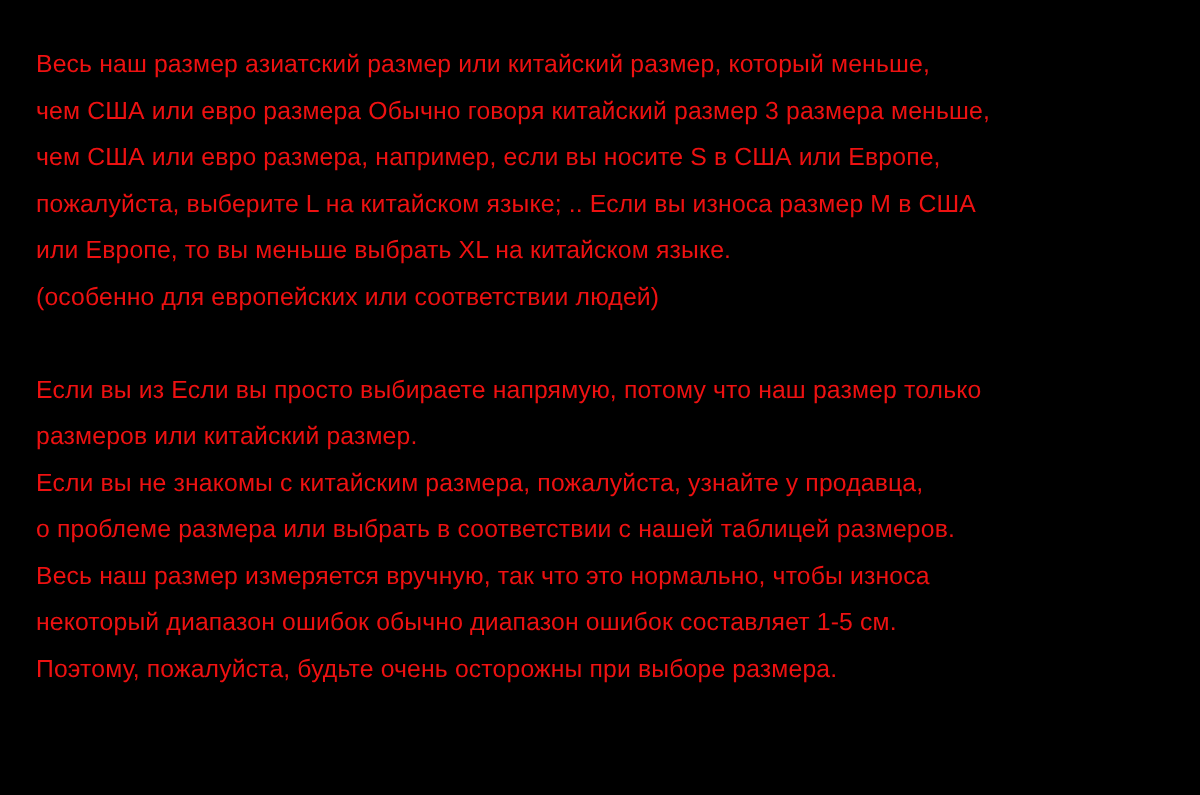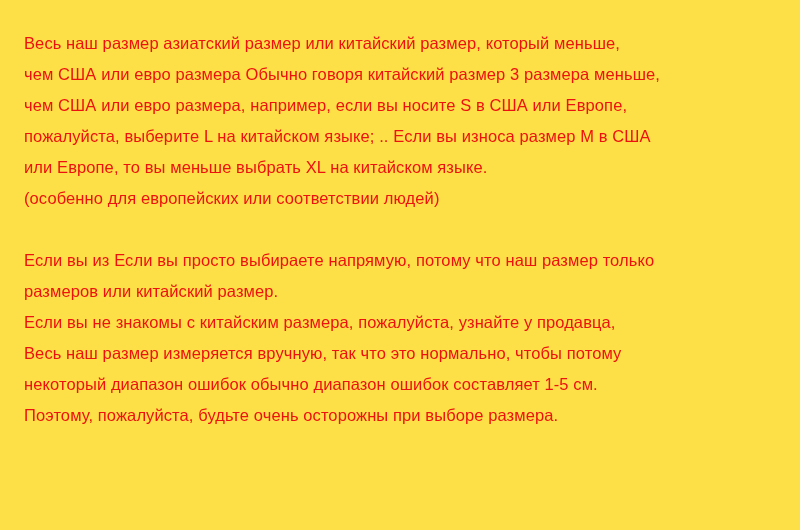--- a/index.html
+++ b/index.html
@@ -11,21 +11,21 @@
     height: 530px;
     background: #ffffff;
     font-family: "Liberation Sans", sans-serif;
     overflow: hidden;
   }
   .page {
     width: 800px;
     height: 530px;
     box-sizing: border-box;
     padding: 28px 18px 0 24px;
-    background: #fde047;
+    background: #000000;
   }
   .block {
     color: #ee1111;
     font-size: 16.5px;
     line-height: 31px;
     letter-spacing: 0.1px;
     white-space: nowrap;
   }
   .block .line {
     display: block;
@@ -47,18 +47,19 @@
     <span class="line">или Европе, то вы меньше выбрать XL на китайском языке.</span>
     <span class="line">(особенно для европейских или соответствии людей)</span>
   </div>
 
   <div class="gap"></div>
 
   <div class="block">
     <span class="line">Если вы из Если вы просто выбираете напрямую, потому что наш размер только</span>
     <span class="line">размеров или китайский размер.</span>
     <span class="line">Если вы не знакомы с китайским размера, пожалуйста, узнайте у продавца,</span>
-    <span class="line">Весь наш размер измеряется вручную, так что это нормально, чтобы потому</span>
+    <span class="line">о проблеме размера или выбрать в соответствии с нашей таблицей размеров.</span>
+    <span class="line">Весь наш размер измеряется вручную, так что это нормально, чтобы износа</span>
     <span class="line">некоторый диапазон ошибок обычно диапазон ошибок составляет 1-5 см.</span>
     <span class="line">Поэтому, пожалуйста, будьте очень осторожны при выборе размера.</span>
   </div>
 
 </div>
 
 </body></html>

